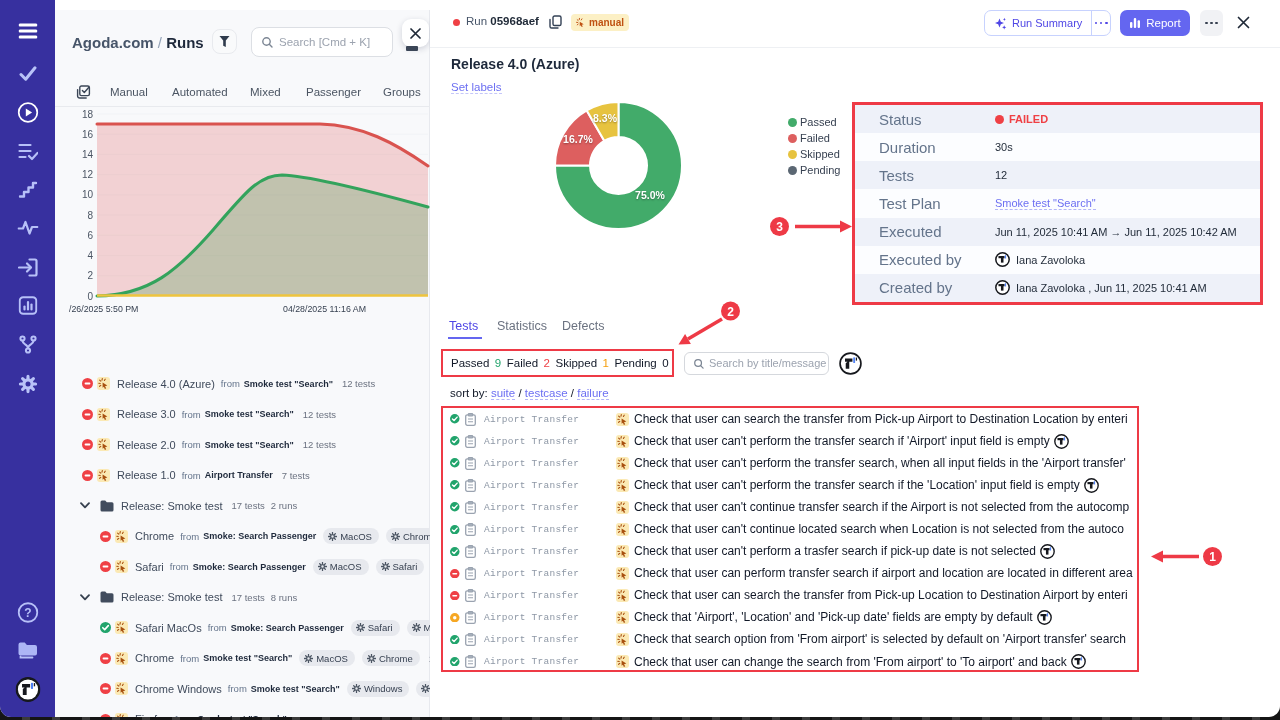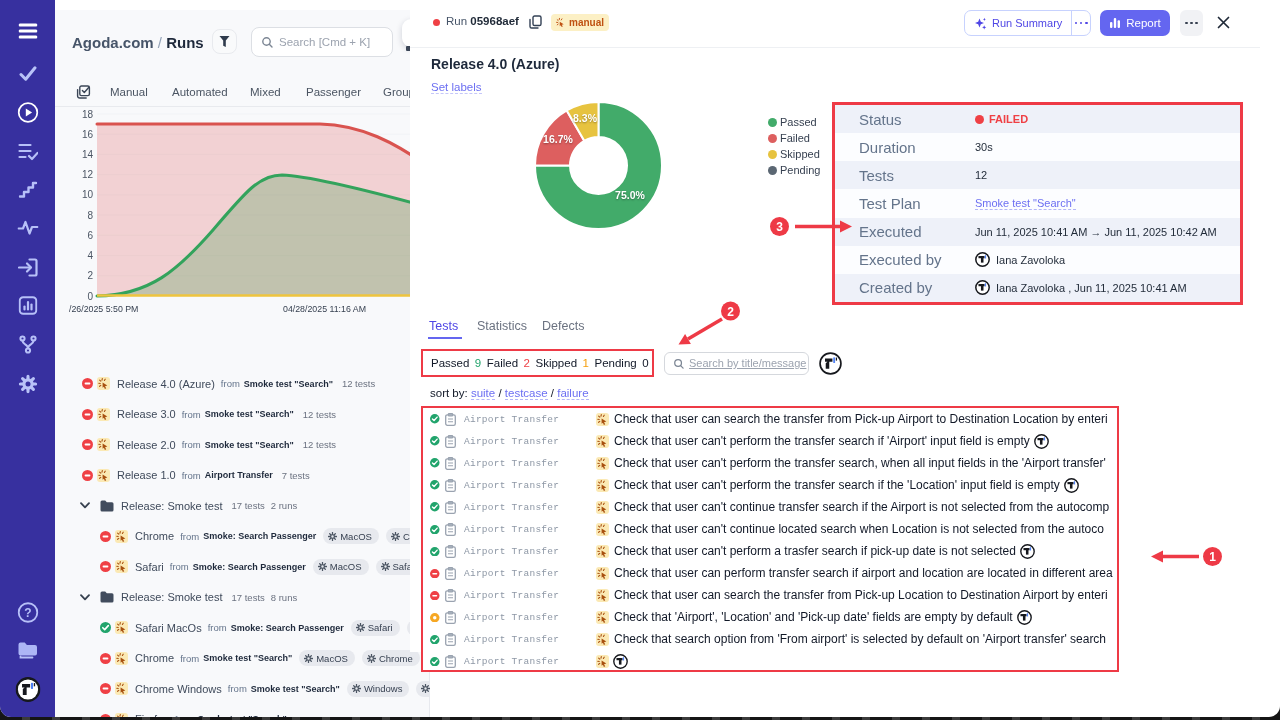--- a/index.html
+++ b/index.html
@@ -28,41 +28,41 @@
 .runrow { position:absolute; left:0; width:375px; height:22px; display:flex; align-items:center; overflow:hidden; }
 .runrow svg, .pill svg, .trow svg { flex-shrink:0; }
 .runrow .ttl { font-size:11px; color:#3f4a5b; font-weight:500; margin-left:7px; white-space:nowrap; }
 .runrow .from { font-size:9.5px; color:#64748b; margin-left:6px; white-space:nowrap; }
 .runrow .plan { font-size:9px; color:#1e293b; font-weight:bold; margin-left:4px; white-space:nowrap; }
 .runrow .cnt { font-size:9.5px; color:#6b7280; margin-left:9px; white-space:nowrap; }
 .pill { display:inline-flex; align-items:center; height:16px; background:#e7e9ee; border-radius:8px; padding:0 7px 0 5px; font-size:9.5px; color:#374151; margin-left:7px; white-space:nowrap; }
 .pill svg { margin-right:3px; }
 
 
-#main { position:absolute; left:410px; top:0; width:850px; height:652px; background:#fff; }
+#main { position:absolute; left:430px; top:0; width:850px; height:652px; background:#fff; }
 #mn-divider { position:absolute; left:0; top:47px; width:850px; height:1px; background:#eef0f3; }
 #mn-title { position:absolute; left:21px; top:56px; font-size:14px; font-weight:bold; color:#1e293b; }
 #setlabels { position:absolute; left:21px; top:81px; font-size:11.5px; color:#6c6ff2; border-bottom:1px dashed #c5c7f9; }
 
 
 #dtable { position:absolute; left:425px; top:105px; width:406px; height:197px; }
 .drow { width:100%; height:28.14px; display:flex; align-items:center; }
 .drow:nth-child(odd) { background:#eef1f9; }
 .drow:nth-child(even) { background:#fcfdff; }
 .drow .lab { width:140px; padding-left:24px; font-size:15px; color:#64748b; }
 .drow .val { font-size:11px; color:#1f2937; display:flex; align-items:center; }
 .redbox { position:absolute; border:3px solid #ee3a46; }
 
 
 .mtab { position:absolute; top:319px; font-size:12.5px; color:#6b7280; }
 
 
 #counts { position:absolute; left:11px; top:349px; width:233px; height:28px; border:2.5px solid #ee3a46; display:flex; align-items:center; padding-left:8px; font-size:11.5px; color:#111827; font-weight:500; }
 #counts span { margin-right:5.5px; }
-#t-search { position:absolute; left:254px; top:352px; width:145px; height:23px; border:1px solid #d5d8dd; border-radius:6px; background:#fff; color:#9ca3af; font-size:11px; line-height:21px;text-decoration:underline; }
+#t-search { position:absolute; left:254px; top:352px; width:145px; height:23px; border:1px solid #d5d8dd; border-radius:6px; background:#fff; color:#9ca3af; font-size:11px; line-height:21px; }
 #sortby { position:absolute; left:20px; top:387px; font-size:11.5px; color:#111827; }
 #sortby a { color:#6c6ff2; text-decoration:none; border-bottom:1px dashed #b3b5f7; }
 
 
 #tlist { position:absolute; left:11px; top:406px; width:698px; height:266px; border:2.5px solid #ee3a46; overflow:hidden; background:#fff; }
 .trow { height:22.05px; display:flex; align-items:center; padding-left:7px; white-space:nowrap; }
 .trow .cb { margin-left:5.5px; }
 .trow .mono { font-family:"Liberation Mono", monospace; font-size:9.5px; letter-spacing:0.25px; color:#8d97a5; margin-left:8px; width:132px; }
 .trow .tt { font-size:12px; color:#111827; margin-left:5px; }
 .trow .av { margin-left:4px; }
@@ -901,20 +901,21 @@
             <rect width="13" height="13" rx="3" fill="#fbe9b4"></rect>
             <path d="M5.6 5.6 L10.3 8.6 L8 9.2 L9.2 11.3 L7.9 11.9 L6.9 9.7 L5.6 10.8 Z" fill="#a8500f"></path>
             <g stroke="#a8500f" stroke-width="1.1" stroke-linecap="round">
               <path d="M5.3 1.6 l-0.3 1.5"></path>
               <path d="M8.2 2.2 l-0.8 1.3"></path>
               <path d="M2.6 3.2 l1.2 1"></path>
               <path d="M1.8 6.3 l1.5 0.2"></path>
               <path d="M2.6 9.3 l1.2 -0.9"></path>
             </g>
           </svg>
+          <span class="tt">Check that user can change the search from 'From airport' to 'To airport' and back</span>
           <svg class="av" width="15" height="15" viewBox="0 0 26 26">
             <circle cx="13" cy="13" r="11.6" fill="#fff" stroke="#16181d" stroke-width="2.4"></circle>
             <rect x="6" y="7" width="10.6" height="3.8" fill="#16181d"></rect>
             <rect x="10.3" y="7" width="4.4" height="11.4" fill="#16181d"></rect>
             <rect x="17" y="5.6" width="2.2" height="5.6" fill="#4f81f5"></rect>
           </svg>
         </div>
     </div>
   </div>
   <div id="sidebar">

